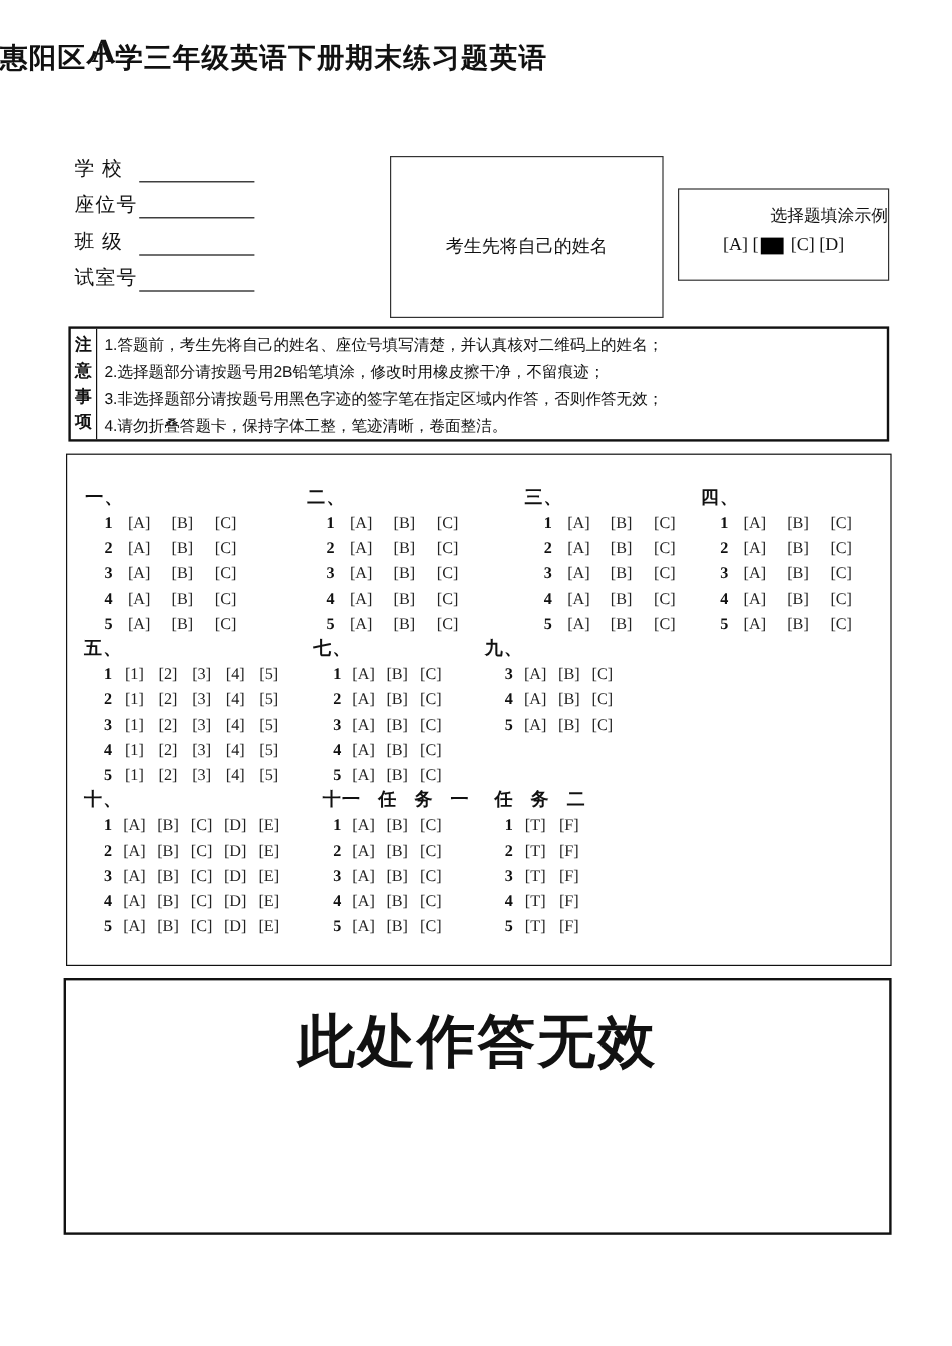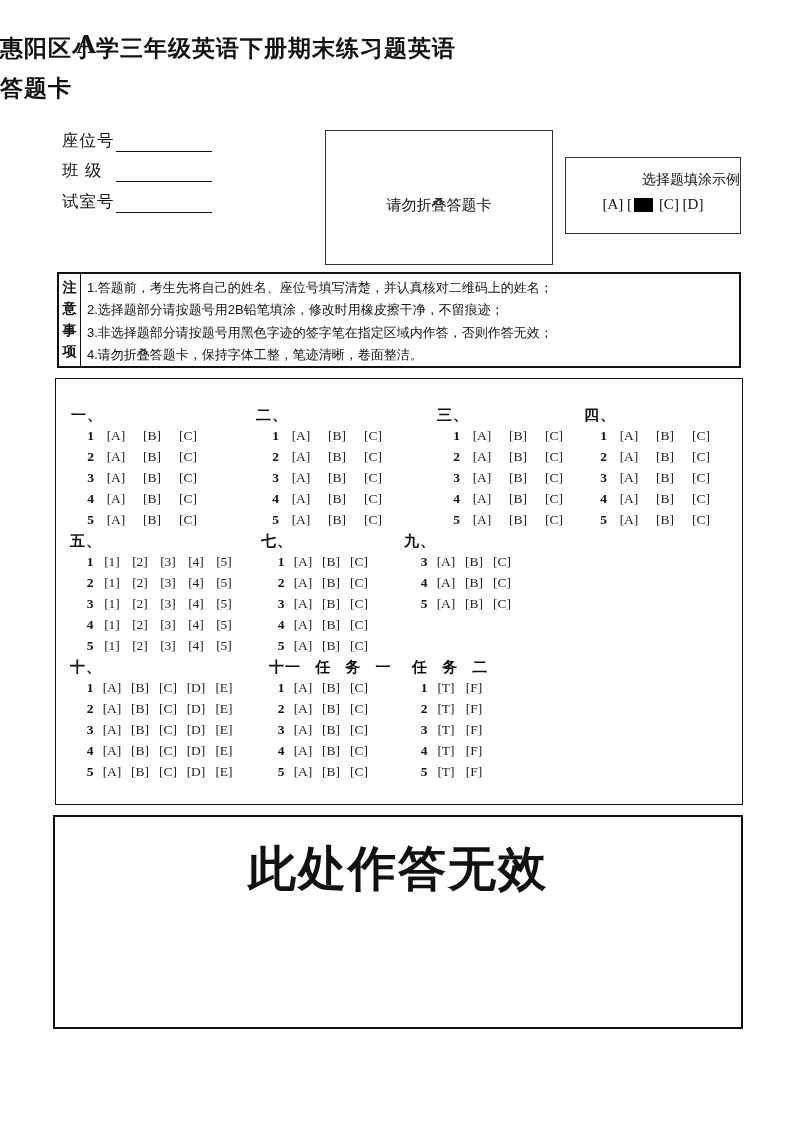--- a/index.html
+++ b/index.html
@@ -59,40 +59,43 @@
   .invalid-text{margin-top:24px;font-weight:bold;font-size:48px;line-height:56px;
     letter-spacing:2px;}
 </style>
 </head>
 <body>
 
 <div class="variant">A</div>
 
 <div class="title">
   <div class="t1">惠阳区小学三年级英语下册期末练习题英语</div>
-  <div class="t2">答题卡</div>
 </div>
 
 <div class="fields">
+  <div class="field-row">
+    <span class="lbl">学 校</span>
+      <span class="uline"></span>
+  </div>
   <div class="field-row">
     <span class="lbl">座位号</span>
       <span class="uline"></span>
   </div>
   <div class="field-row">
     <span class="lbl">班 级</span>
       <span class="uline"></span>
   </div>
   <div class="field-row">
     <span class="lbl">试室号</span>
       <span class="uline"></span>
   </div>
 </div>
 
 <div class="qrbox">
-  <span>请勿折叠答题卡</span>
+  <span>考生先将自己的姓名</span>
 </div>
 
 <div class="samplebox">
   <div class="st">选择题填涂示例</div>
   <div class="sample-line">
     <span>[A] [</span><span class="fillblock"></span><span> [C] [D]</span>
   </div>
 </div>
 
 <div class="noticebox">

